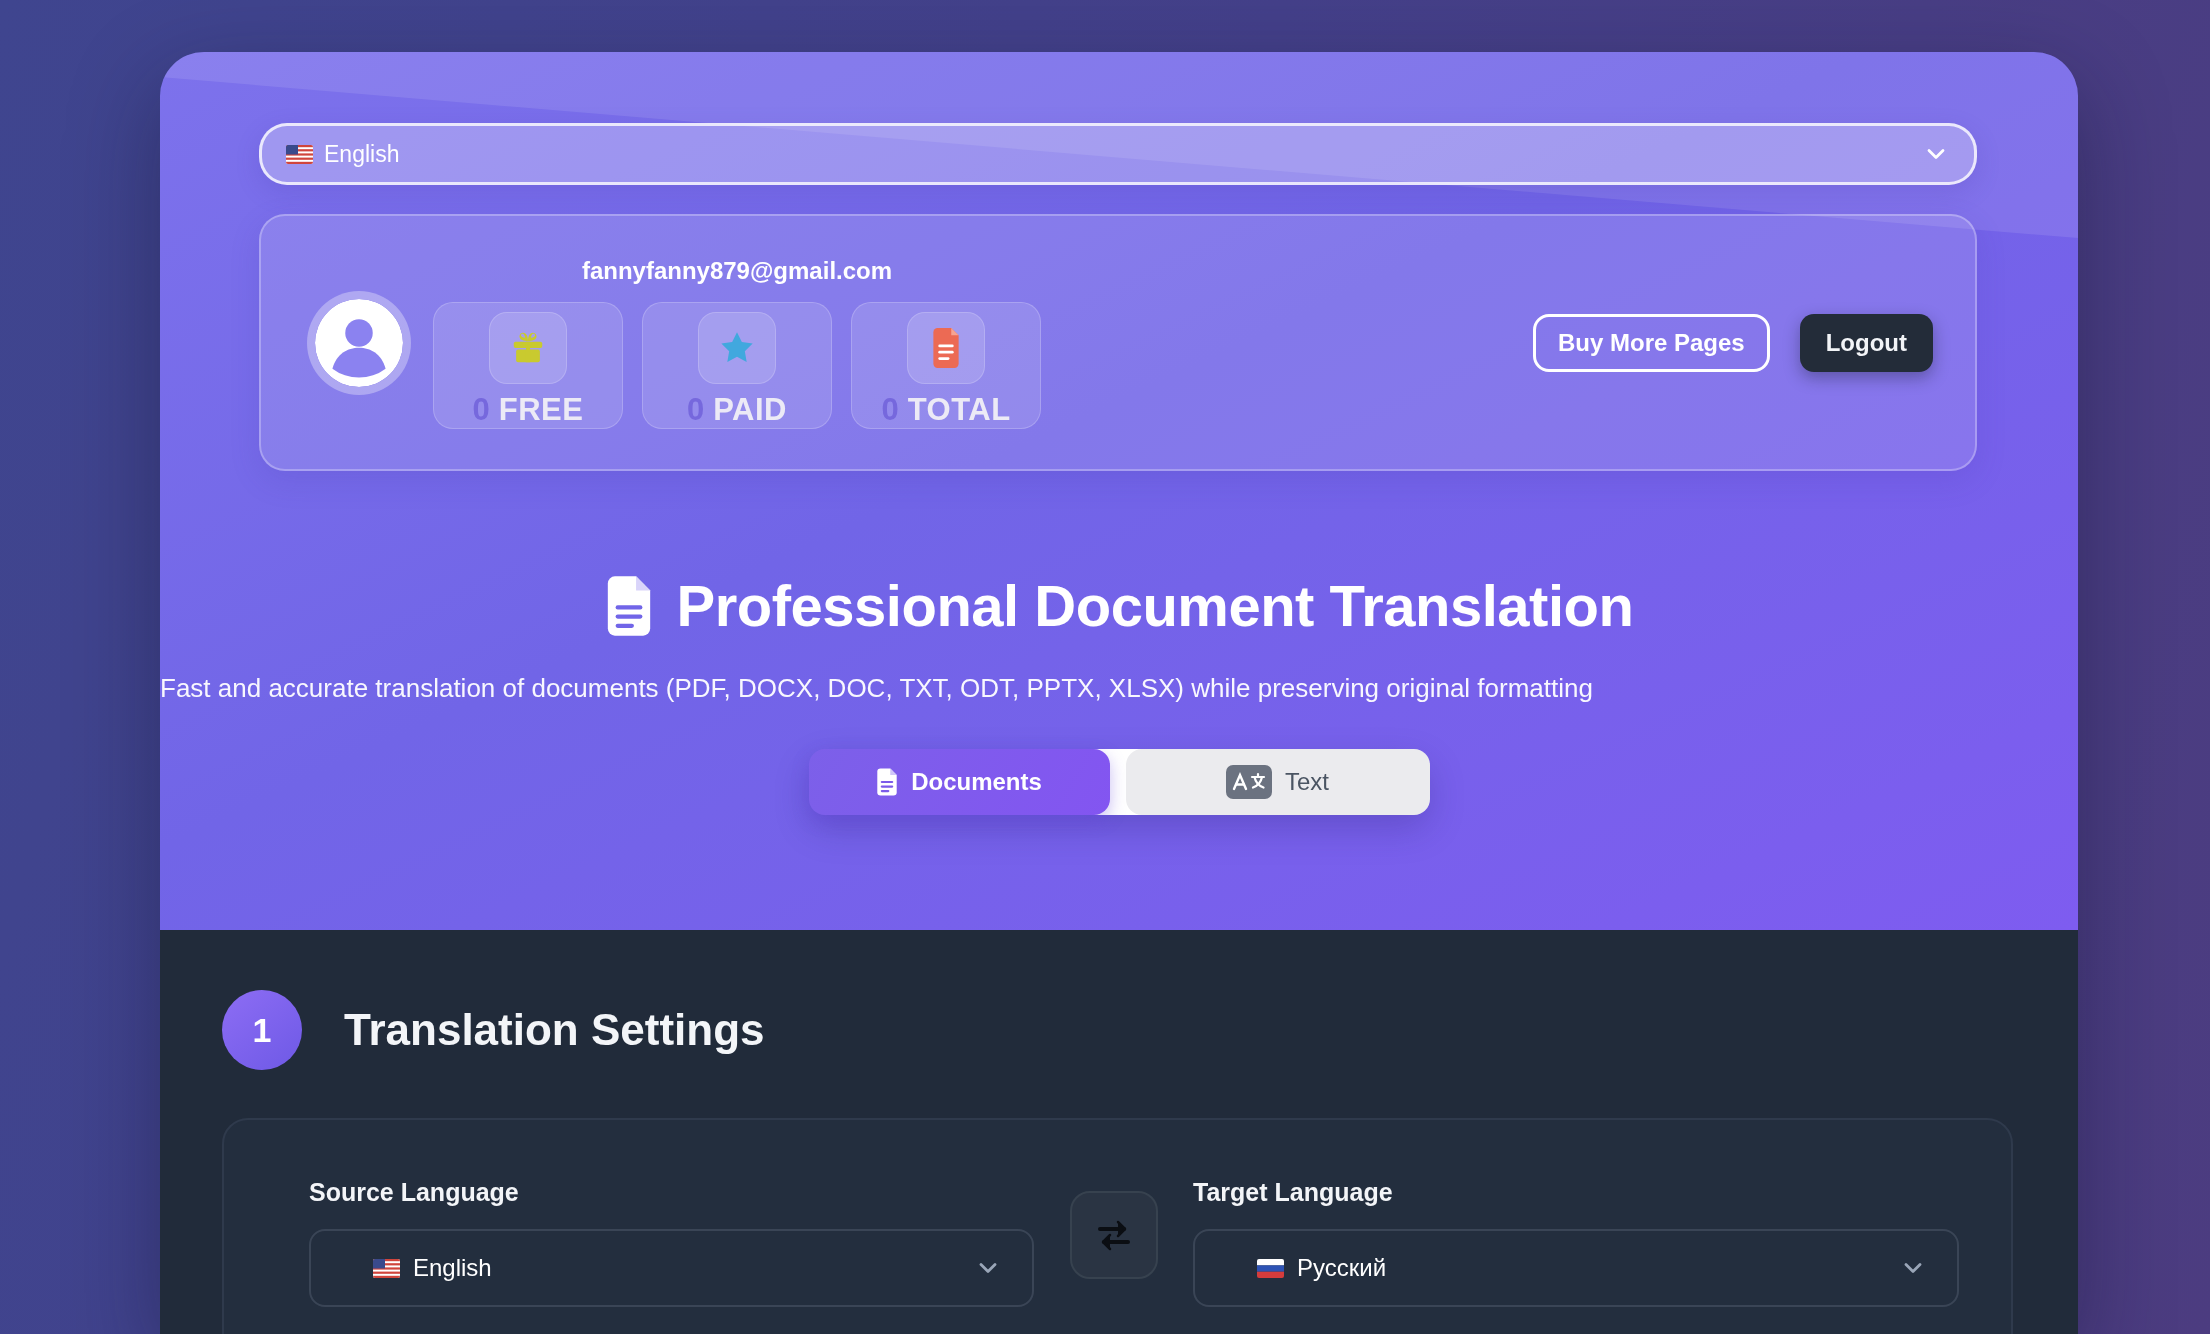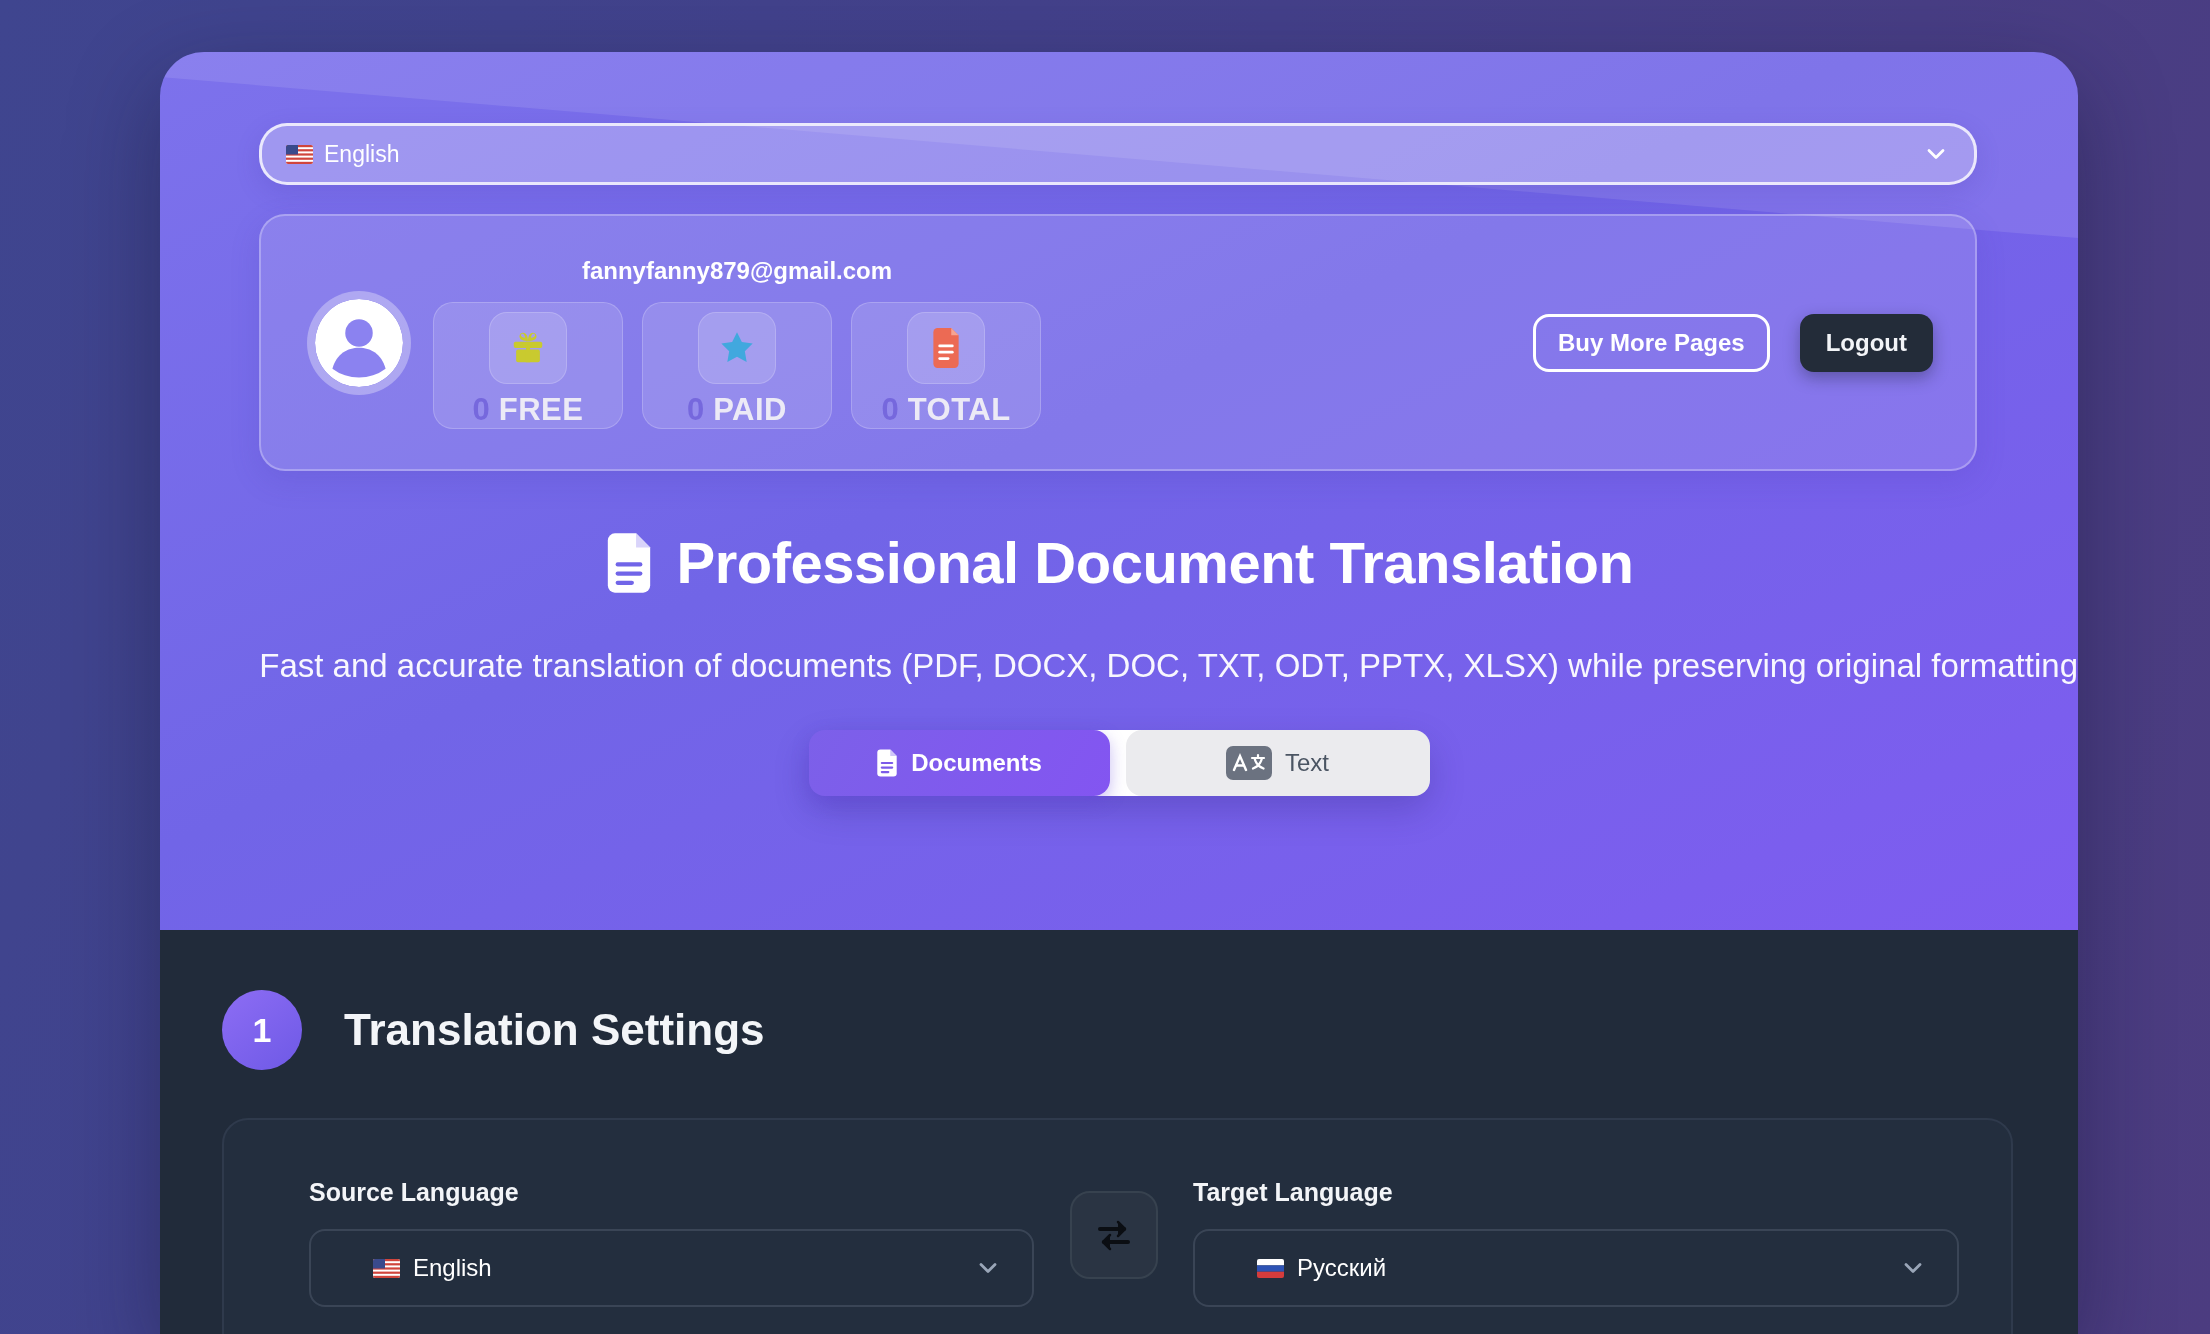--- a/index.html
+++ b/index.html
@@ -66,24 +66,24 @@
     background:transparent;color:#fff;font-size:24px;font-weight:700;
     display:flex;align-items:center;cursor:pointer;box-sizing:border-box;
     font-family:inherit;
   }
   .btn-logout{
     height:58px;padding:12px 26px;border:none;border-radius:14px;
     background:#232c39;color:#f2f4f7;font-size:24px;font-weight:700;
     display:flex;align-items:center;cursor:pointer;box-shadow:0 6px 16px rgba(20,25,40,.35);
     font-family:inherit;
   }
-  .hero-heading{margin-top:57px;display:flex;justify-content:center;align-items:center;gap:24px;}
+  .hero-heading{margin-top:100px;display:flex;justify-content:center;align-items:center;gap:24px;}
   .hero-title{color:#fff;font-size:58px;font-weight:700;letter-spacing:-.5px;line-height:70px;}
   .hero-subtitle{
-    margin-top:49px;text-align:right;color:rgba(255,255,255,.95);font-size:33px;
+    margin-top:32px;text-align:left;color:rgba(255,255,255,.95);font-size:26px;
   }
   .tabs-wrap{display:flex;justify-content:center;margin-top:45px;}
   .tabs{
     background:#fff;border-radius:22px;display:flex;gap:16px;
     box-shadow:0 14px 34px rgba(40,30,110,.25);
   }
   .tab{
     height:66px;border-radius:16px;display:flex;align-items:center;justify-content:center;
     gap:13px;font-size:24px;cursor:pointer;box-sizing:border-box;
   }

